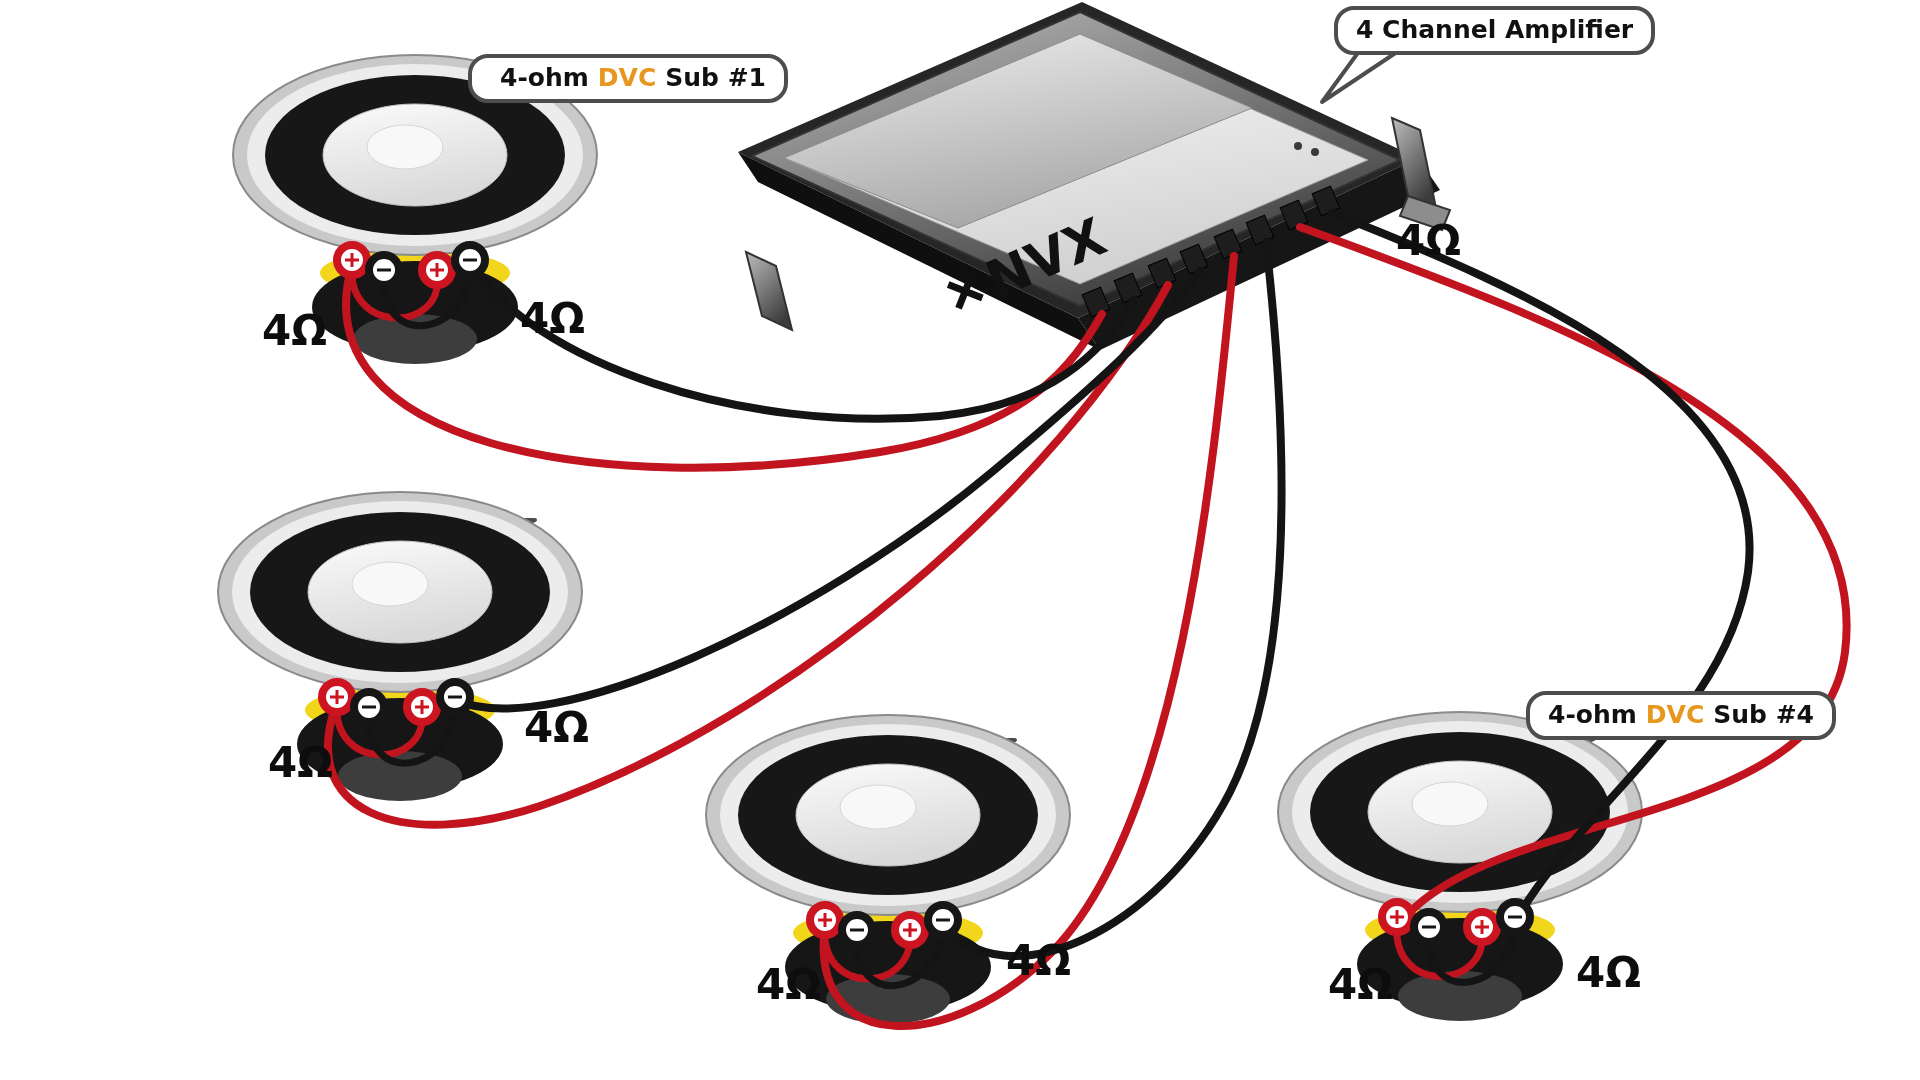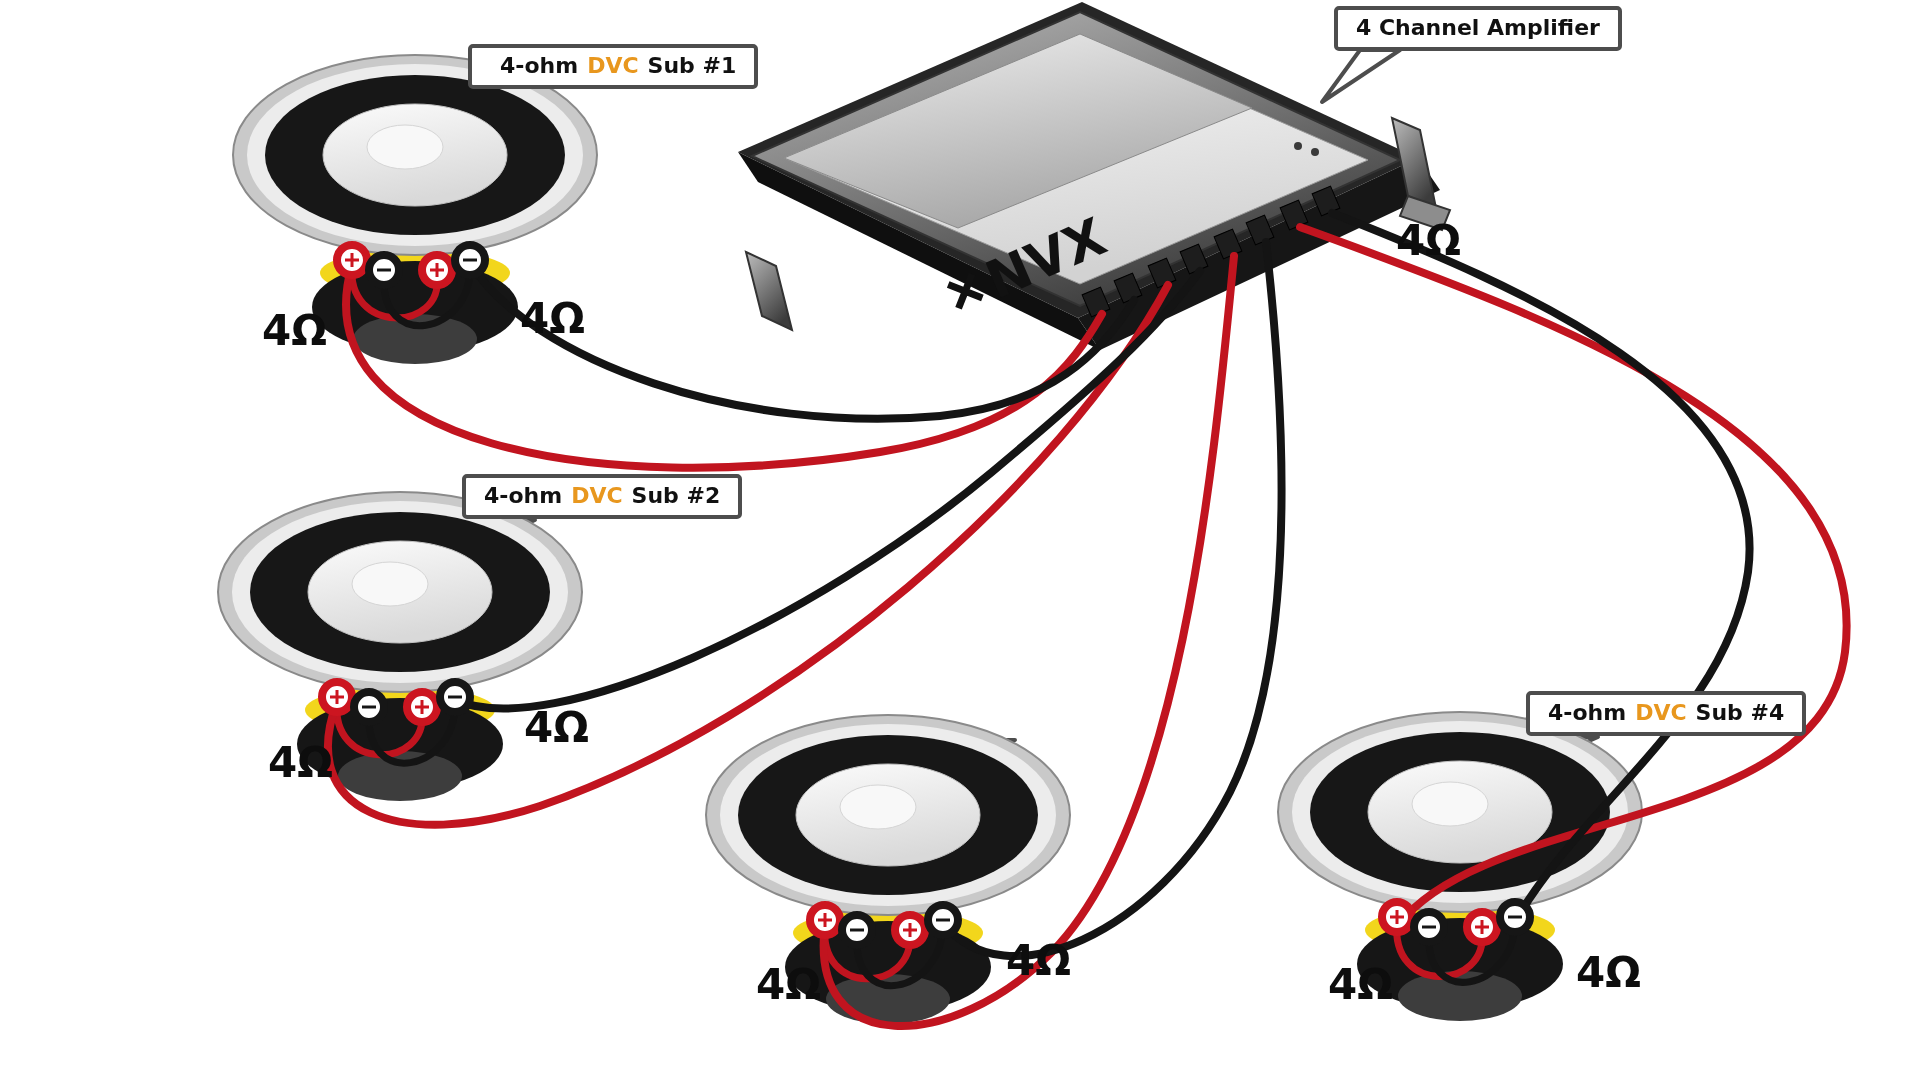--- a/index.html
+++ b/index.html
@@ -5,22 +5,22 @@
   html,body{margin:0;padding:0;background:#ffffff;}
   #stage{
     position:relative;width:1920px;height:1080px;background:#ffffff;
     overflow:hidden;font-family:"DejaVu Sans",sans-serif;
   }
   #diagram-svg{position:absolute;left:0;top:0;}
   .logo{position:absolute;left:22px;top:18px;color:#0b0b0b;font-weight:bold;line-height:0.78;}
   .logo .l1{display:block;font-size:64px;letter-spacing:14px;transform:scaleY(.82);transform-origin:left top;}
   .logo .l2{display:block;font-size:64px;letter-spacing:5px;transform:scaleY(.82) translate(30px,-6px);transform-origin:left top;}
   .bubble{
-    position:absolute;background:#ffffff;border:4px solid #4d4d4d;border-radius:5px;
-    padding:5px 18px 7px 18px;font-weight:bold;font-size:22px;color:#111;white-space:nowrap;z-index:5;
+    position:absolute;background:#ffffff;border:4px solid #4d4d4d;border-radius:20px;
+    padding:5px 18px 7px 18px;font-weight:bold;font-size:25px;color:#111;white-space:nowrap;z-index:5;
   }
   .bubble span{display:inline-block;}
   .bubble span + span{margin-left:9px;}
   .bubble .dvc{color:#E8971E;}
   .omega{position:absolute;font-weight:bold;font-size:42px;color:#0d0d0d;z-index:4;}
 </style>
 </head>
 <body>
 
 <div id="stage">
@@ -189,28 +189,25 @@
       <circle cx="1429" cy="927" r="15" fill="#fff" stroke="#161616" stroke-width="8"></circle>
       <path d="M 1422,927 L 1436,927" stroke="#161616" stroke-width="3"></path>
       <circle cx="1482" cy="927" r="15" fill="#fff" stroke="#CC1520" stroke-width="8"></circle>
       <path d="M 1475,927 L 1489,927 M 1482,920 L 1482,934" stroke="#CC1520" stroke-width="3"></path>
       <circle cx="1515" cy="917" r="15" fill="#fff" stroke="#161616" stroke-width="8"></circle>
       <path d="M 1508,917 L 1522,917" stroke="#161616" stroke-width="3"></path>
     </g>
   </svg>
 
 
-  <div class="bubble" style="left:468px;top:44px;padding-left:28px;">
+  <div class="bubble" style="left:468px;top:54px;padding-left:28px;">
     <span>4-ohm</span><span class="dvc">DVC</span><span>Sub #1</span>
   </div>
   <div class="bubble" style="left:1334px;top:6px;">
     <span>4 Channel Amplifier</span>
-  </div>
-  <div class="bubble" style="left:462px;top:474px;">
-    <span>4-ohm</span><span class="dvc">DVC</span><span>Sub #2</span>
   </div>
   <div class="bubble" style="left:1526px;top:691px;">
     <span>4-ohm</span><span class="dvc">DVC</span><span>Sub #4</span>
   </div>
 
   <div class="omega" style="left:262px;top:306px;">4Ω</div>
   <div class="omega" style="left:520px;top:294px;">4Ω</div>
   <div class="omega" style="left:268px;top:738px;">4Ω</div>
   <div class="omega" style="left:524px;top:703px;">4Ω</div>
   <div class="omega" style="left:756px;top:960px;">4Ω</div>

